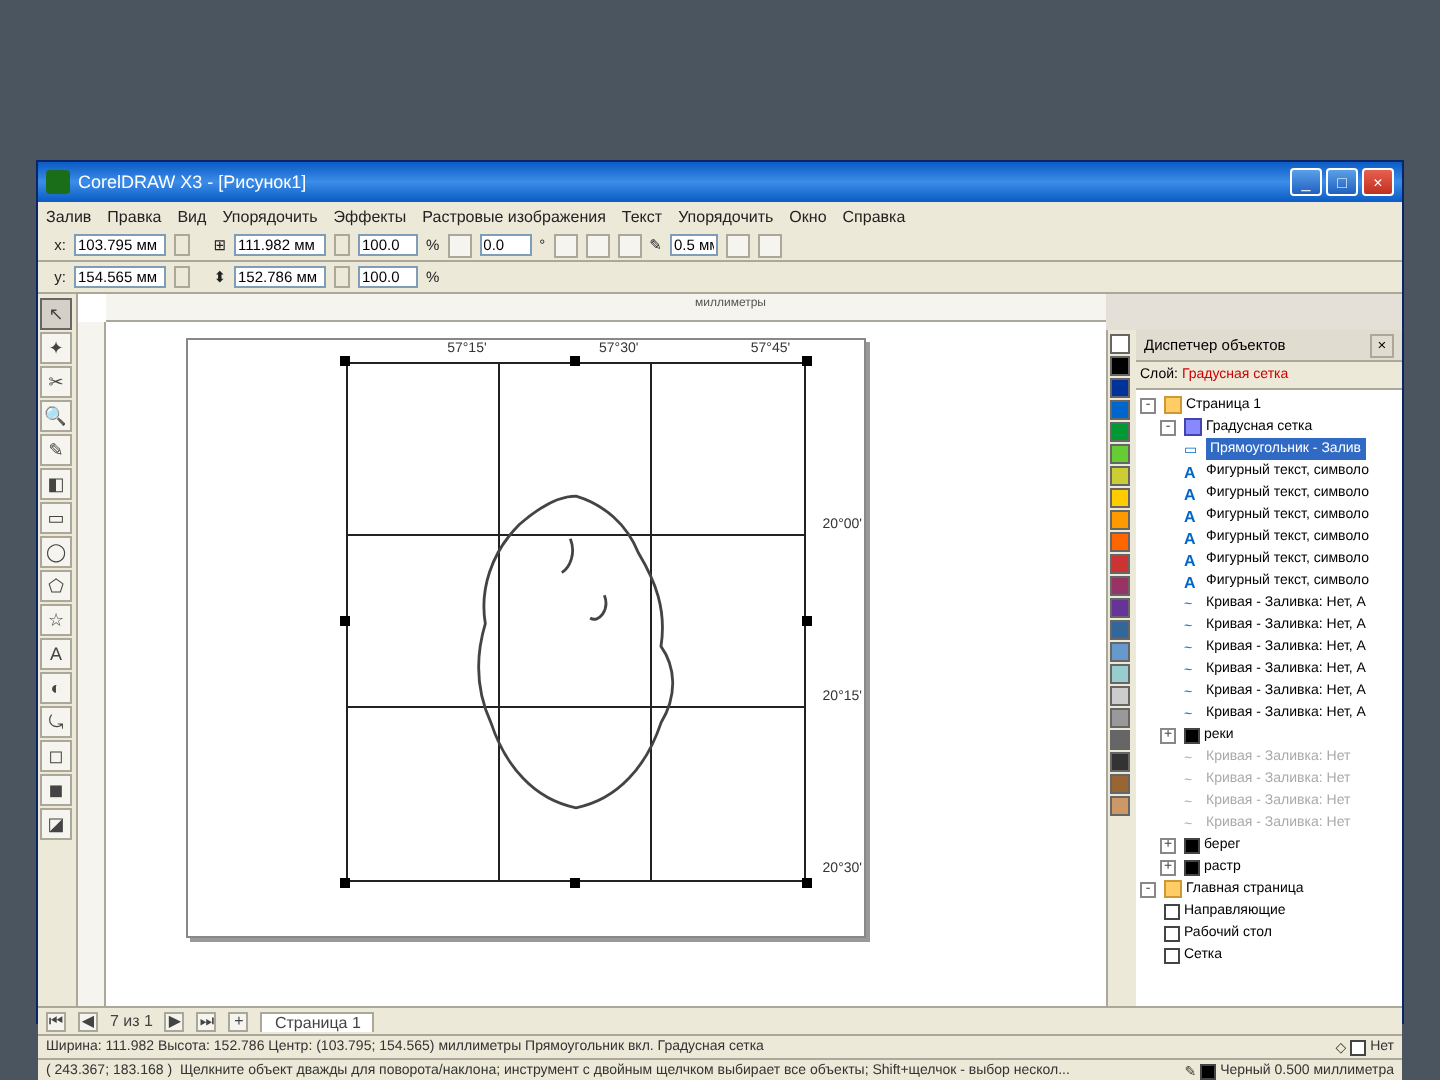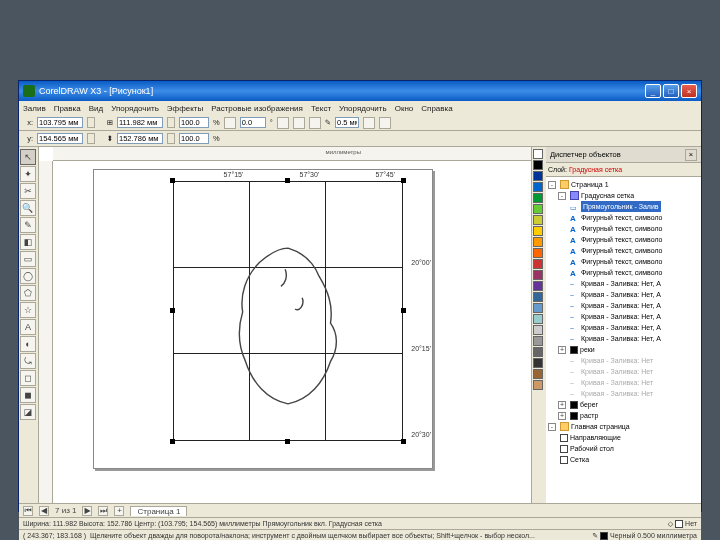--- a/index.html
+++ b/index.html
@@ -28,21 +28,21 @@
   .ruler-v { position:absolute; top:14px; left:0; width:14px; bottom:0; background:#f5f4ee; border-right:1px solid #aca899; }
   .canvas { position:absolute; top:14px; left:14px; right:0; bottom:0; background:#fff; }
   .page { position:absolute; left:40px; top:8px; width:340px; height:300px; box-shadow:2px 2px 0 #999; border:1px solid #888; background:#fff; }
   .bbox { position:absolute; left:120px; top:20px; width:230px; height:260px; }
   .bbox .grid { position:absolute; inset:0; }
   .bbox .grid div.v { position:absolute; top:0; bottom:0; width:1px; background:#222; }
   .bbox .grid div.h { position:absolute; left:0; right:0; height:1px; background:#222; }
   .bbox .handle { position:absolute; width:5px; height:5px; background:#000; }
   .bbox .coordlbl { position:absolute; font-size:7px; color:#333; }
   .mapshape { position:absolute; left:40px; top:60px; width:150px; height:170px; }
-  .panels { width:170px; background:#d946ef; border-left:1px solid #aca899; display:flex; }
+  .panels { width:148px; background:#d946ef; border-left:1px solid #aca899; display:flex;margin-top:18px; }
   .colorbar { width:14px; background:#ece9d8; display:flex; flex-direction:column; gap:1px; padding:2px 1px; }
   .colorbar .sw { width:10px; height:10px; border:1px solid #666; }
   .objmgr { flex:1; display:flex; flex-direction:column; font-size:7.5px; }
   .objmgr .hdr { height:16px; background:#e0ddd0; border-bottom:1px solid #aca899; display:flex; align-items:center; padding:0 4px; justify-content:space-between; }
   .objmgr .hdr .x { width:12px; height:12px; border:1px solid #aca899; text-align:center; line-height:10px; }
   .objmgr .tbar { height:14px; background:#ece9d8; border-bottom:1px solid #aca899; display:flex; align-items:center; padding:0 2px; font-size:7px; gap:2px; }
   .objmgr .tree { flex:1; background:#fff; overflow:hidden; font-size:7px; line-height:11px; padding:2px 0; }
   .tree .row { display:flex; align-items:center; white-space:nowrap; height:11px; padding-left:2px; }
   .tree .row .tg { width:8px; height:8px; border:1px solid #888; text-align:center; line-height:6px; font-size:7px; margin-right:2px; color:#444; }
   .tree .row .ic { width:9px; height:9px; margin:0 2px; display:inline-block; }

